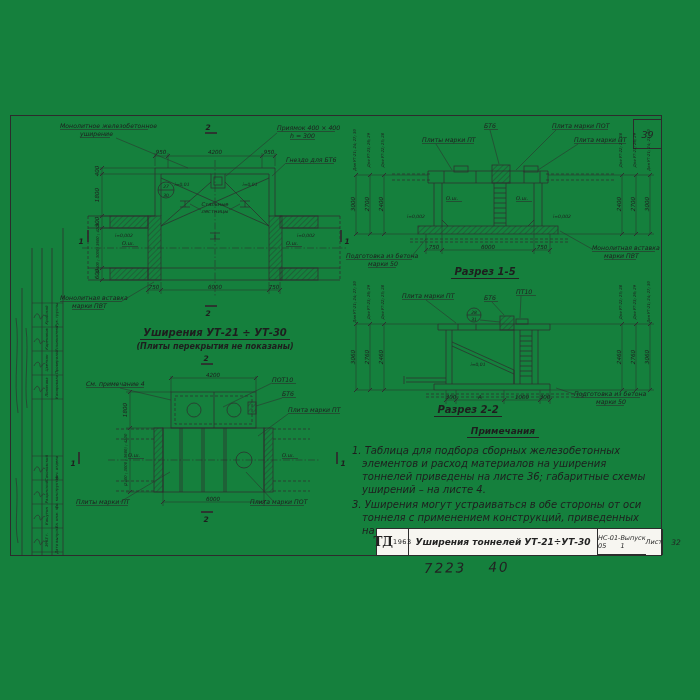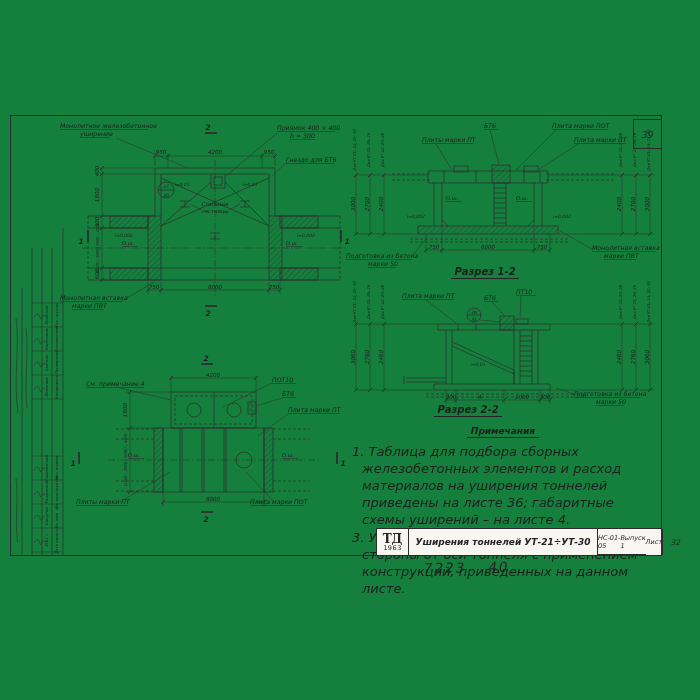--- a/index.html
+++ b/index.html
@@ -21,23 +21,23 @@
 .dsh{stroke-dasharray:3 2}
 .cl{stroke-dasharray:7 2 1.5 2;stroke-width:.55}
 .hf1{fill:url(#h1)}.hf2{fill:url(#h2)}.hf3{fill:url(#h3)}.hf4{fill:url(#h4)}
 .sg{stroke-width:.65}
 .title{position:absolute;font-style:italic;font-weight:bold;text-align:center;color:#1e1e1e}
 .title .u{border-bottom:1.3px solid #232323;padding:0 3px 1px;display:inline-block}
 .sub{font-weight:bold;font-size:8px;margin-top:2px}
 .notes{position:absolute;left:352px;top:426px;width:302px;font-style:italic;color:#1e1e1e}
 .notes h3{font-size:9px;text-align:center;margin-bottom:8px;font-weight:bold}
 .notes h3 span{border-bottom:1.2px solid #232323;padding:0 4px 1px}
-.note-item{font-size:13px;line-height:1.3;margin-bottom:2px;padding-left:10px;text-indent:-10px}
+.note-item{font-size:10px;line-height:1.3;margin-bottom:2px;padding-left:10px;text-indent:-10px}
 .tblock{position:absolute;left:376px;top:528px;width:286px;height:28px;border:1.6px solid #2c2c2c;display:flex;background:#f7f6f1}
-.tlogo{width:32px;border-right:1.4px solid #2c2c2c;display:flex;flex-direction:column;align-items:center;justify-content:center;line-height:1}
+.tlogo{width:32px;border-right:1.4px solid #2c2c2c;display:flex;flex-direction:row;align-items:center;justify-content:center;line-height:1}
 .tlogo .td{font-family:"DejaVu Serif",serif;font-weight:bold;font-size:12px}
 .tlogo .yr{font-size:6.5px;letter-spacing:.5px}
 .ttitle{flex:1;display:flex;align-items:center;justify-content:center;font-style:italic;font-weight:bold;font-size:9px}
 .tright{width:64px;border-left:1.4px solid #2c2c2c;display:flex;flex-direction:row;font-style:italic;font-size:6.5px}
 .tr1,.tr2{flex:1;display:flex;align-items:center;justify-content:center;border-bottom:1px solid #2c2c2c}
 .tr3{flex:1.1;display:flex}
 .tr3 .lbl{flex:1;display:flex;align-items:center;justify-content:center;border-right:1px solid #2c2c2c}
 .tr3 .num{width:26px;display:flex;align-items:center;justify-content:center;font-size:7.5px}
 .corner{position:absolute;left:633px;top:119px;width:29px;height:30px;border:1.6px solid #2c2c2c;display:flex;align-items:center;justify-content:center;font-style:italic;font-size:9.5px}
 .footer{position:absolute;left:424px;top:559px;font-style:italic;font-size:13.5px;transform:rotate(-1deg);color:#222}
@@ -174,20 +174,24 @@
       <text class="t5" x="64" y="129">О.ш.</text>
       <path class="ul" d="M64,130.5 H80"></path>
       <text class="t5" x="228" y="129">О.ш.</text>
       <path class="ul" d="M228,130.5 H244"></path>
       <text class="t4 mid" x="66" y="121">i=0,002</text>
       <text class="t4 mid" x="248" y="121">i=0,002</text>
       <text class="t4 mid" x="124" y="70">i=0,01</text>
       <text class="t4 mid" x="192" y="70">i=0,01</text>
     </g>
   </svg>
+  <div class="title" style="left:105px;top:327px;width:220px;font-size:10px">
+    <span class="u">Уширения УТ-21 ÷ УТ-30</span>
+    <div class="sub">(Плиты перекрытия не показаны)</div>
+  </div>
 
   <svg class="dwg" style="left:346px;top:118px" width="314" height="158" viewBox="0 0 314 158">
     <defs>
         <pattern id="h2" width="4" height="4" patternTransform="rotate(45)" patternUnits="userSpaceOnUse">
           <line x1="0" y1="0" x2="0" y2="4" stroke="#2e2e2e" stroke-width=".45"></line>
         </pattern>
       </defs>
     <path class="dsh" d="M46,56 H84 M46,62 H84 M200,56 H268 M200,62 H268"></path>
     <g>
       <path d="M82,53 H202 M82,65 H202 M82,53 V65 M202,53 V65 M98,53 V65 M130,53 V65 M178,53 V65 M194,53 V65"></path>
@@ -251,21 +255,21 @@
       <path class="tick" d="M274,59 L278,55 M288,59 L292,55 M302,59 L306,55 M274,118 L278,114 M288,118 L292,114 M302,118 L306,114"></path>
       <text class="t3 mid" x="276" y="32" transform="rotate(-90 276 32)">Для УТ-22; 25; 28</text>
       <text class="t3 mid" x="290" y="32" transform="rotate(-90 290 32)">Для УТ-23; 26; 29</text>
       <text class="t3 mid" x="304" y="32" transform="rotate(-90 304 32)">Для УТ-21; 24; 27; 30</text>
       <text class="dim mid" x="275" y="86" transform="rotate(-90 275 86)">2400</text>
       <text class="dim mid" x="289" y="86" transform="rotate(-90 289 86)">2700</text>
       <text class="dim mid" x="303" y="86" transform="rotate(-90 303 86)">3000</text>
     </g>
   </svg>
   <div class="title" style="left:425px;top:266px;width:120px;font-size:10px">
-    <span class="u">Разрез 1-2</span>
+    <span class="u">Разрез 1-5</span>
   </div>
 
   <svg class="dwg" style="left:346px;top:282px" width="314" height="142" viewBox="0 0 314 142">
     <defs>
         <pattern id="h3" width="4" height="4" patternTransform="rotate(45)" patternUnits="userSpaceOnUse">
           <line x1="0" y1="0" x2="0" y2="4" stroke="#2e2e2e" stroke-width=".45"></line>
         </pattern>
       </defs>
     <g>
       <path d="M92,42 H204 M92,48 H204 M92,42 V48 M204,42 V48 M112,42 V48 M130,42 V48"></path>

